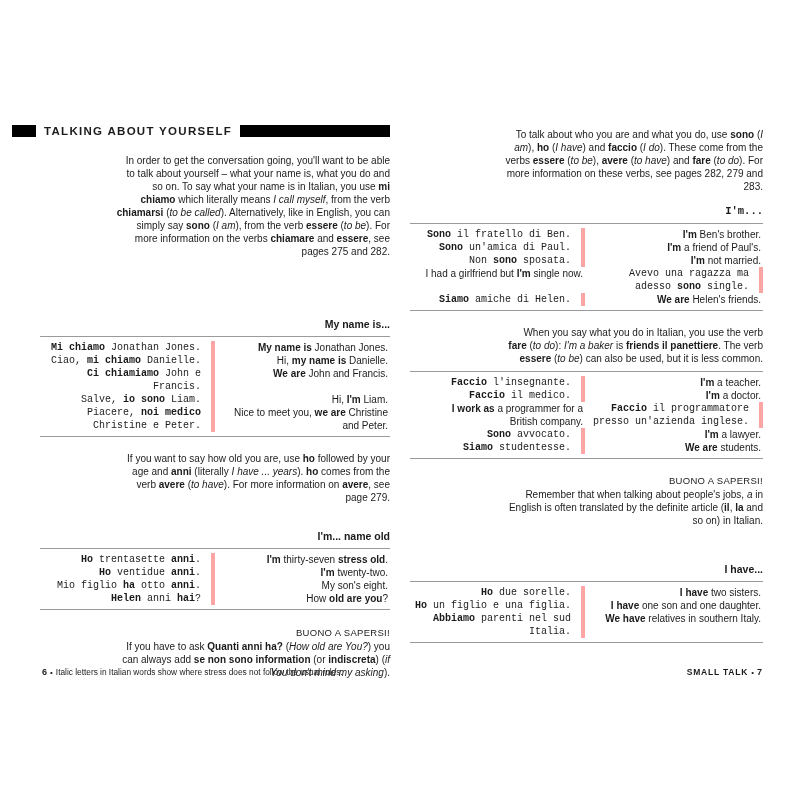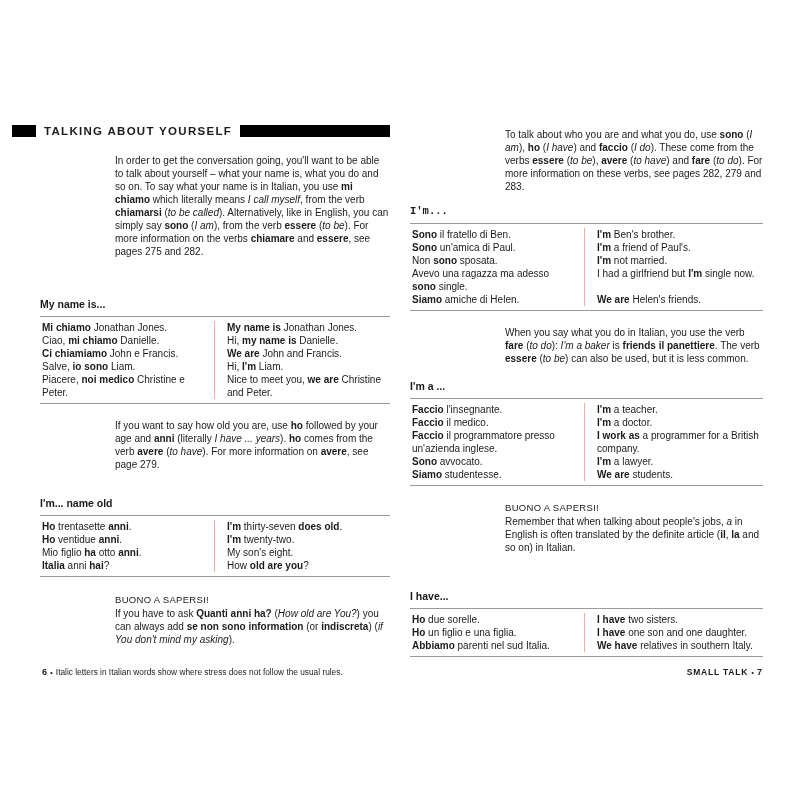--- a/index.html
+++ b/index.html
@@ -3,21 +3,21 @@
 <meta charset="utf-8">
 <style>
   html,body{margin:0;padding:0;}
   body{
     width:800px;height:800px;position:relative;background:#ffffff;
     font-family:"Liberation Sans", sans-serif;color:#1b1b1b;
     -webkit-font-smoothing:antialiased;
   }
   b{font-weight:700;}
   i{font-style:italic;}
-  .page{position:absolute;}
+  .page{position:absolute;text-align:right;}
   #page-left{left:40px;top:124px;width:350px;}
   #page-right{left:410px;top:128px;width:353px;}
 
   .title-row{display:flex;align-items:center;margin-left:-28px;height:14px;}
   .tbar{background:#000;height:12px;}
   .tbar.left{width:24px;margin-right:8px;}
   .tbar.right{flex:1;margin-left:8px;}
   .title-text{font-weight:700;font-size:11.5px;letter-spacing:1.3px;white-space:nowrap;}
 
   .para{font-size:10px;line-height:13px;}
@@ -25,21 +25,21 @@
   .indent-r{margin-left:95px;width:258px;}
 
   .sec-head{font-weight:700;font-size:10.5px;line-height:12px;}
 
   .ptable{
     display:grid;grid-template-columns:175px 1fr;
     border-top:1px solid #9a9a9a;border-bottom:1px solid #9a9a9a;
     padding:4px 0;margin-top:6px;
   }
   .cell{font-size:10px;line-height:13px;padding:0 2px;}
-  .cell.it{border-right:1px solid #fca5a5;padding-right:17px;}
+  .cell.it{border-right:4px solid #fca5a5;padding-right:10px;font-family:Liberation Mono, monospace;}
   .cell.en{padding-left:12px;}
 
   .tip .tip-label{font-weight:400;font-size:9.5px;letter-spacing:0.3px;margin-bottom:2px;}
 
   .footer{position:absolute;top:667px;font-size:8.5px;line-height:10px;}
   #footer-left{left:42px;}
   #footer-right{right:38px;text-align:right;}
   .pg-num{font-weight:700;font-size:9px;}
   .foot-sep{margin:0 3px;font-size:8px;}
   .foot-note{font-size:8.3px;color:#222;}
@@ -51,47 +51,47 @@
 <div class="page" id="page-left">
 
   <div class="title-row">
     <div class="tbar left"></div>
     <span class="title-text">TALKING ABOUT YOURSELF</span>
     <div class="tbar right"></div>
   </div>
 
   <div class="para indent-l" style="margin-top:16px;">In order to get the conversation going, you'll want to be able to talk about yourself – what your name is, what you do and so on. To say what your name is in Italian, you use <b>mi chiamo</b> which literally means <i>I call myself</i>, from the verb <b>chiamarsi</b> (<i>to be called</i>). Alternatively, like in English, you can simply say <b>sono</b> (<i>I am</i>), from the verb <b>essere</b> (<i>to be</i>). For more information on the verbs <b>chiamare</b> and <b>essere</b>, see pages 275 and 282.</div>
 
-  <div class="sec-head" style="margin-top:40px;">My name is...</div>
+  <div class="sec-head" style="margin-top:60px;">My name is...</div>
 
   <div class="ptable">
     <div class="cell it"><b>Mi chiamo</b> Jonathan Jones.</div>
     <div class="cell en"><b>My name is</b> Jonathan Jones.</div>
     <div class="cell it">Ciao, <b>mi chiamo</b> Danielle.</div>
     <div class="cell en">Hi, <b>my name is</b> Danielle.</div>
     <div class="cell it"><b>Ci chiamiamo</b> John e Francis.</div>
     <div class="cell en"><b>We are</b> John and Francis.</div>
     <div class="cell it">Salve, <b>io sono</b> Liam.</div>
     <div class="cell en">Hi, <b>I'm</b> Liam.</div>
     <div class="cell it">Piacere, <b>noi medico</b> Christine e Peter.</div>
     <div class="cell en">Nice to meet you, <b>we are</b> Christine and Peter.</div>
   </div>
 
   <div class="para indent-l" style="margin-top:15px;">If you want to say how old you are, use <b>ho</b> followed by your age and <b>anni</b> (literally <i>I have ... years</i>). <b>ho</b> comes from the verb <b>avere</b> (<i>to have</i>). For more information on <b>avere</b>, see page 279.</div>
 
   <div class="sec-head" style="margin-top:26px;">I'm... name old</div>
 
   <div class="ptable">
     <div class="cell it"><b>Ho</b> trentasette <b>anni</b>.</div>
-    <div class="cell en"><b>I'm</b> thirty-seven <b>does old</b>.</div>
+    <div class="cell en"><b>I'm</b> thirty-seven <b>stress old</b>.</div>
     <div class="cell it"><b>Ho</b> ventidue <b>anni</b>.</div>
     <div class="cell en"><b>I'm</b> twenty-two.</div>
     <div class="cell it">Mio figlio <b>ha</b> otto <b>anni</b>.</div>
     <div class="cell en">My son's eight.</div>
-    <div class="cell it"><b>Italia</b> anni <b>hai</b>?</div>
+    <div class="cell it"><b>Helen</b> anni <b>hai</b>?</div>
     <div class="cell en">How <b>old are you</b>?</div>
   </div>
 
   <div class="tip indent-l" style="margin-top:17px;">
     <div class="tip-label">BUONO A SAPERSI!</div>
     <div class="para">If you have to ask <b>Quanti anni ha?</b> (<i>How old are You?</i>) you can always add <b>se non sono information</b> (or <b>indiscreta</b>) (<i>if You don't mind my asking</i>).</div>
   </div>
 
 </div>
 
@@ -101,37 +101,36 @@
 
   <div class="sec-head" style="margin-top:12px;font-family:Liberation Mono, monospace;">I'm...</div>
 
   <div class="ptable">
     <div class="cell it"><b>Sono</b> il fratello di Ben.</div>
     <div class="cell en"><b>I'm</b> Ben's brother.</div>
     <div class="cell it"><b>Sono</b> un'amica di Paul.</div>
     <div class="cell en"><b>I'm</b> a friend of Paul's.</div>
     <div class="cell it">Non <b>sono</b> sposata.</div>
     <div class="cell en"><b>I'm</b> not married.</div>
+    <div class="cell en">I had a girlfriend but <b>I'm</b> single now.</div>
     <div class="cell it">Avevo una ragazza ma adesso <b>sono</b> single.</div>
-    <div class="cell en">I had a girlfriend but <b>I'm</b> single now.</div>
     <div class="cell it"><b>Siamo</b> amiche di Helen.</div>
     <div class="cell en"><b>We are</b> Helen's friends.</div>
   </div>
 
   <div class="para indent-r" style="margin-top:15px;">When you say what you do in Italian, you use the verb <b>fare</b> (<i>to do</i>): <i>I'm a baker</i> is <b>friends il panettiere</b>. The verb <b>essere</b> (<i>to be</i>) can also be used, but it is less common.</div>
 
-  <div class="sec-head" style="margin-top:15px;">I'm a ...</div>
 
   <div class="ptable">
     <div class="cell it"><b>Faccio</b> l'insegnante.</div>
     <div class="cell en"><b>I'm</b> a teacher.</div>
     <div class="cell it"><b>Faccio</b> il medico.</div>
     <div class="cell en"><b>I'm</b> a doctor.</div>
+    <div class="cell en"><b>I work as</b> a programmer for a British company.</div>
     <div class="cell it"><b>Faccio</b> il programmatore presso un'azienda inglese.</div>
-    <div class="cell en"><b>I work as</b> a programmer for a British company.</div>
     <div class="cell it"><b>Sono</b> avvocato.</div>
     <div class="cell en"><b>I'm</b> a lawyer.</div>
     <div class="cell it"><b>Siamo</b> studentesse.</div>
     <div class="cell en"><b>We are</b> students.</div>
   </div>
 
   <div class="tip indent-r" style="margin-top:16px;">
     <div class="tip-label">BUONO A SAPERSI!</div>
     <div class="para">Remember that when talking about people's jobs, <i>a</i> in English is often translated by the definite article (<b>il</b>, <b>la</b> and so on) in Italian.</div>
   </div>

